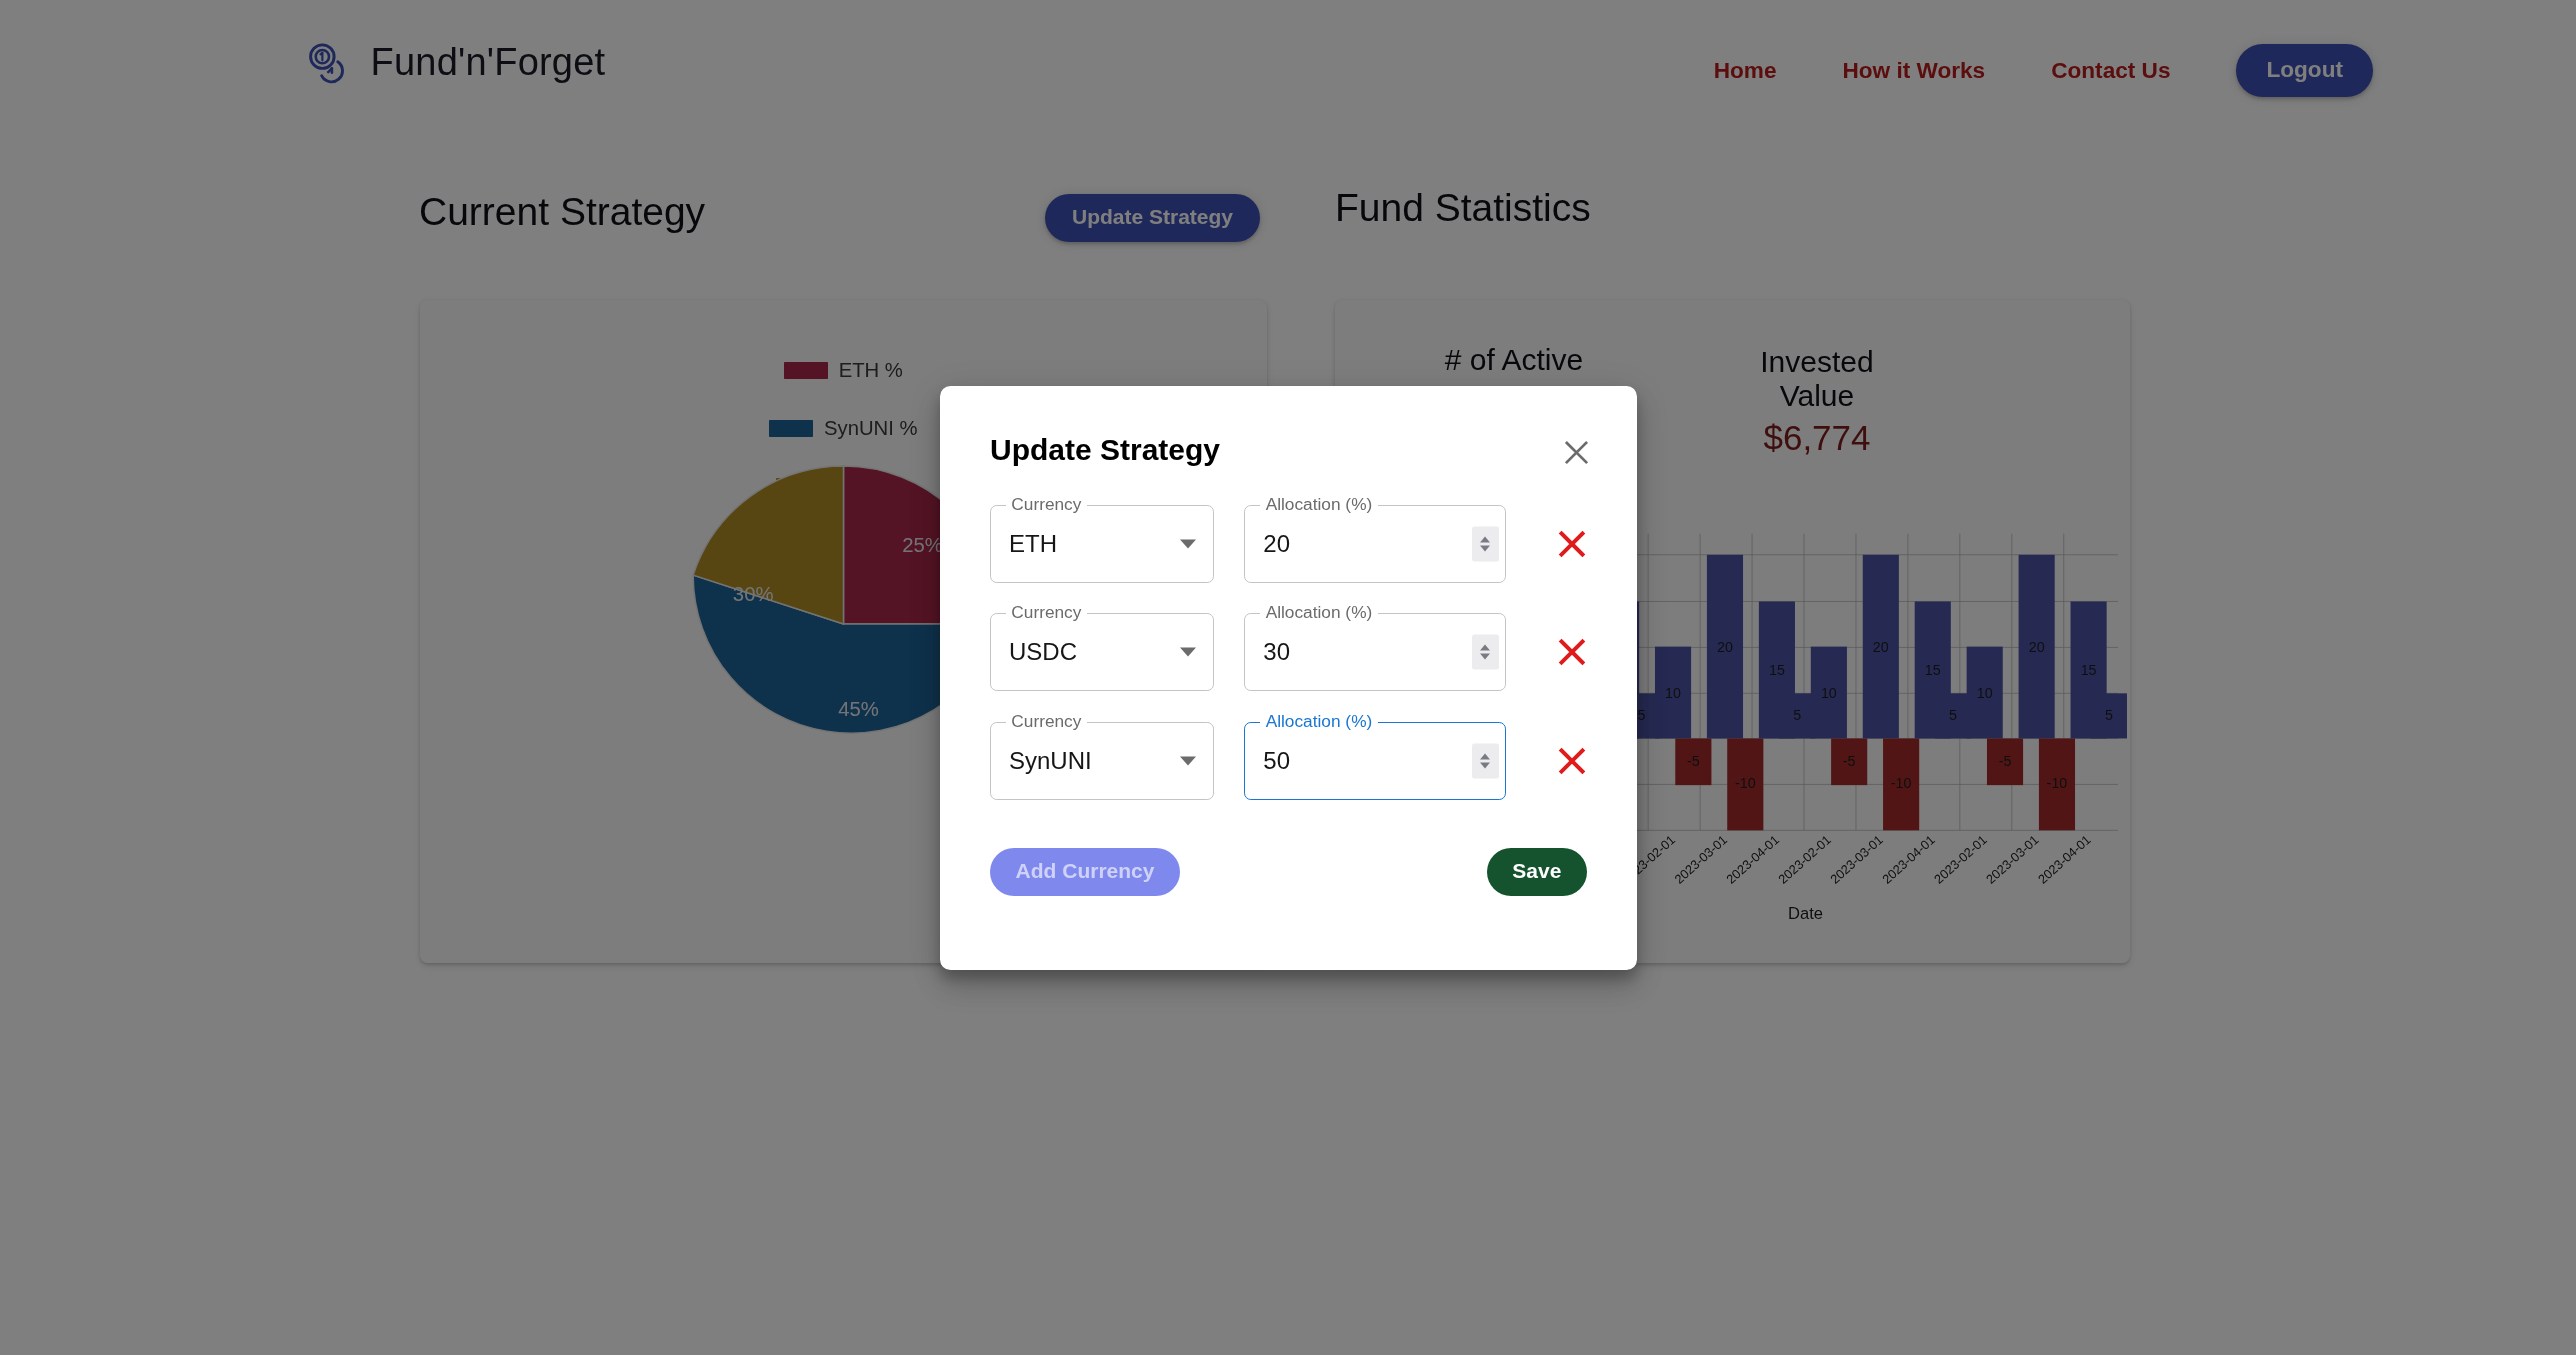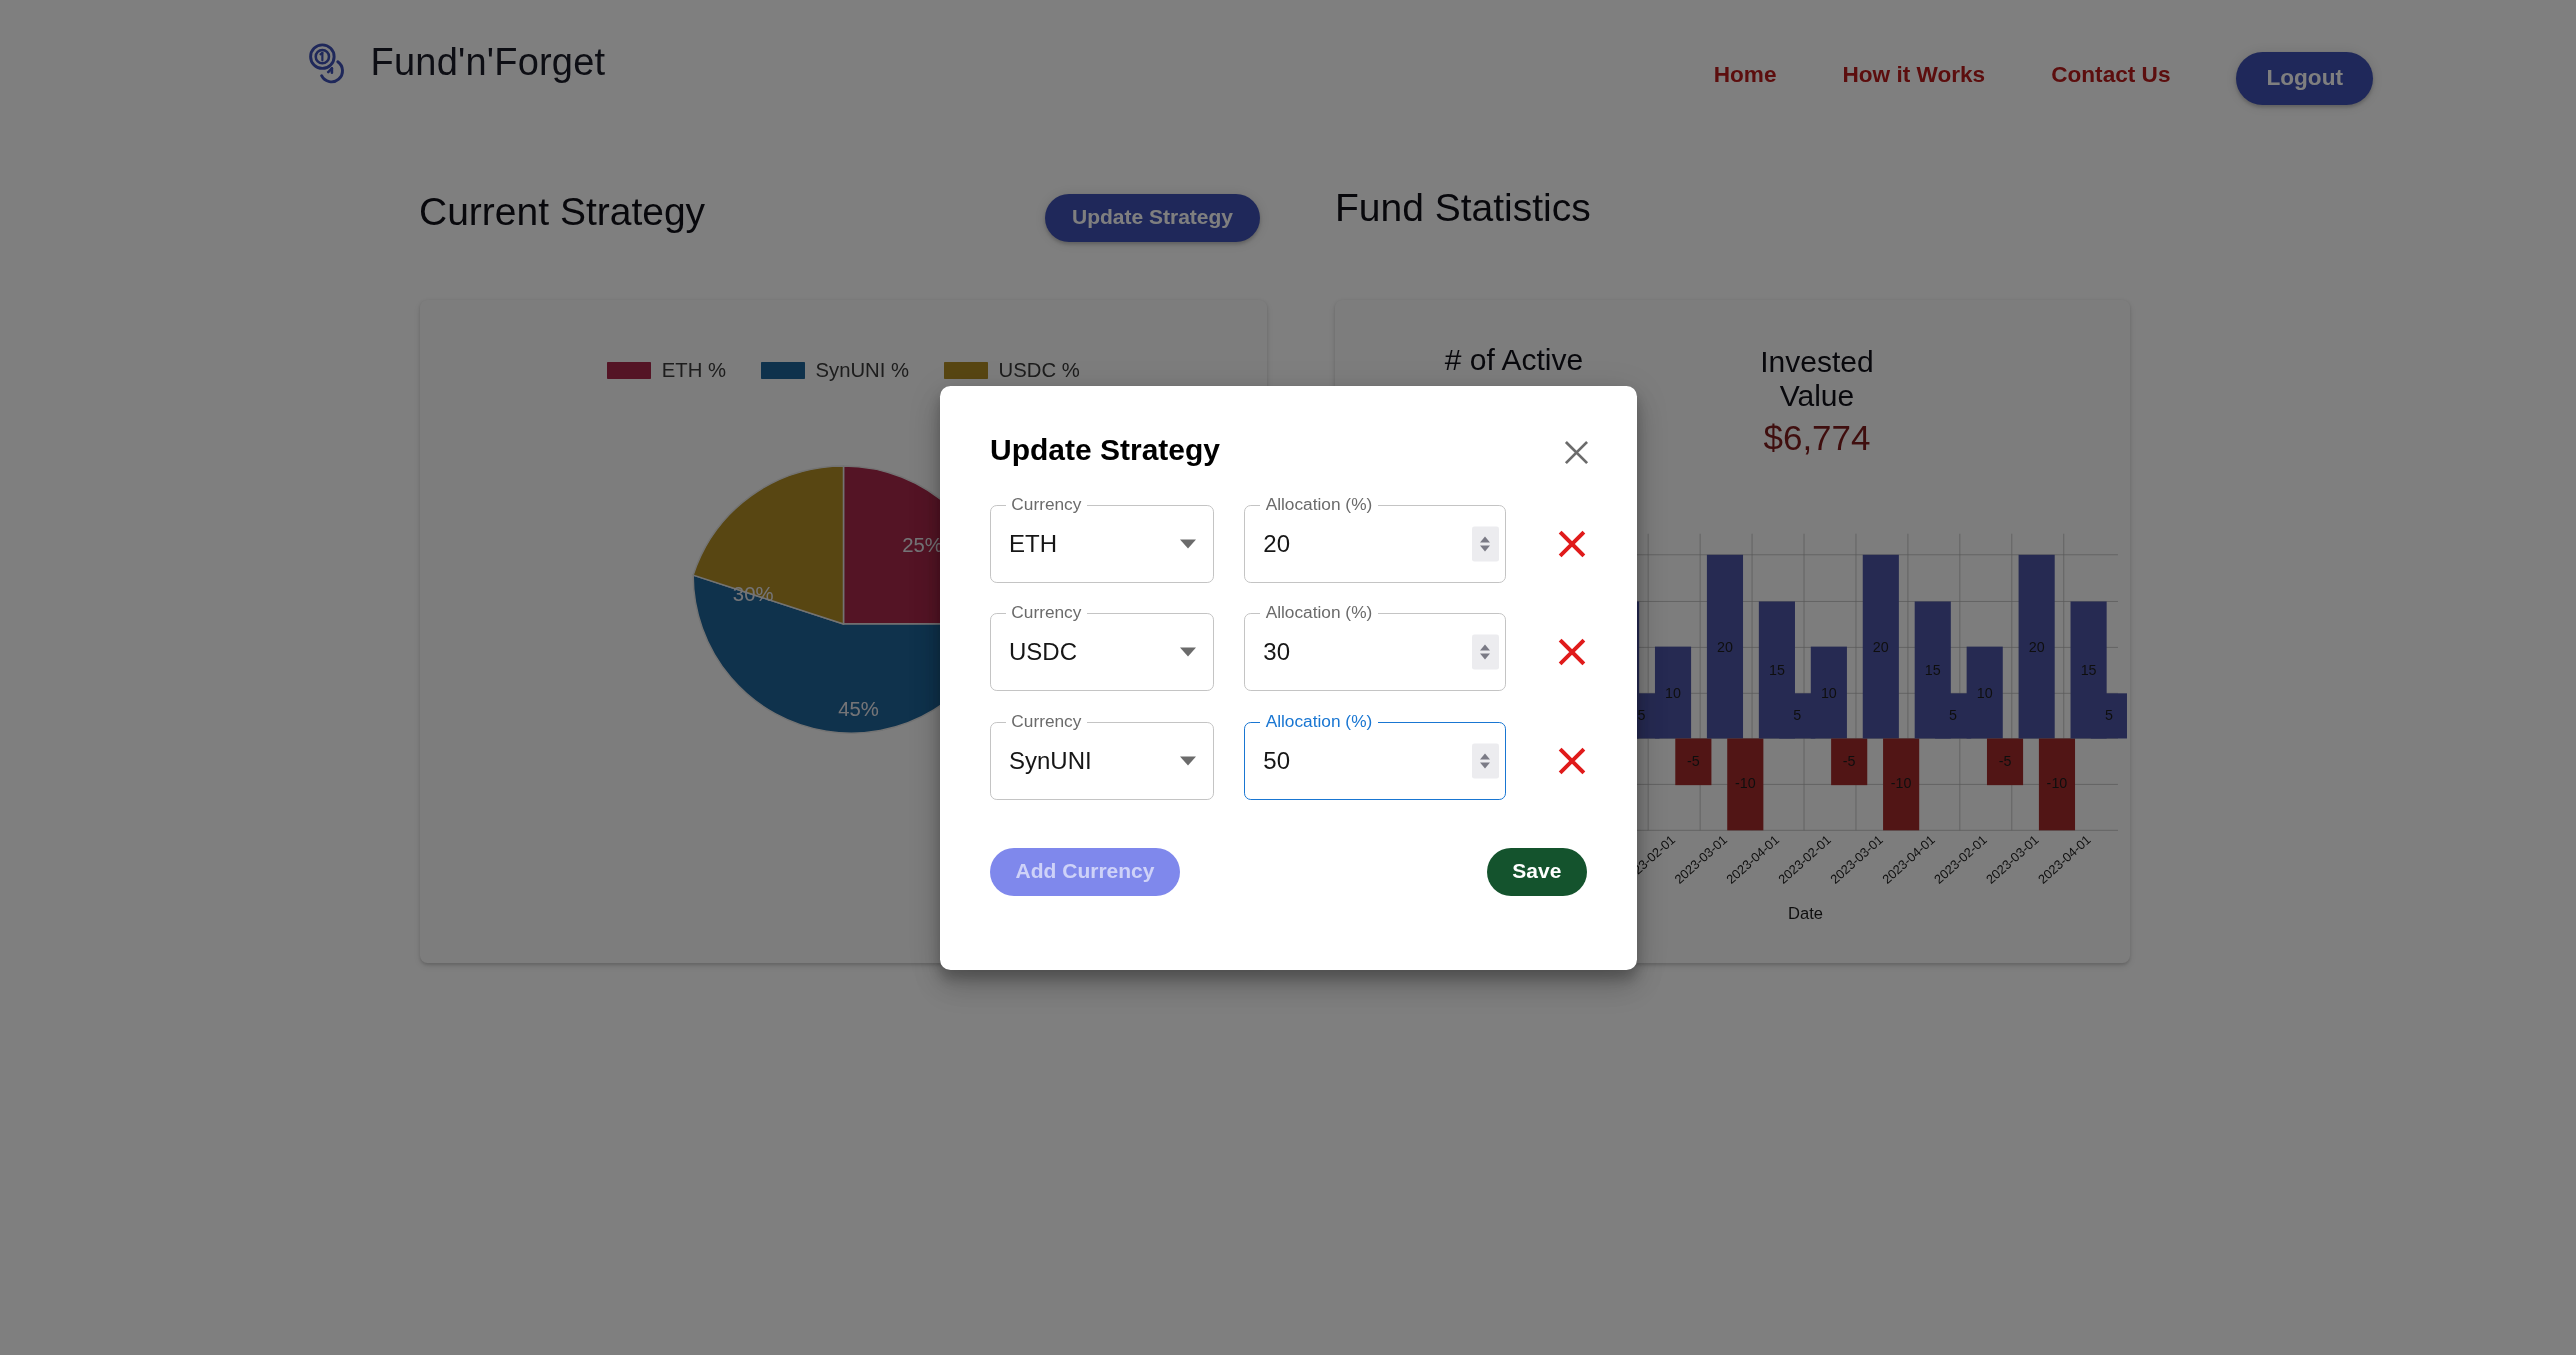--- a/index.html
+++ b/index.html
@@ -36,21 +36,20 @@
   .nav-link {
     font-size: 22.6px; font-weight: bold; color: #b91c1c;
     margin-right: 66px; white-space: nowrap; cursor: pointer;
   }
   .logout-btn {
     background: #3f51b5; color: #ffffff; border: none; border-radius: 752px;
     font-size: 22.6px; font-weight: bold; padding: 12.8px 30px 14.3px;
     font-family: "Liberation Sans", sans-serif; cursor: pointer;
     box-shadow: 0 2.3px 3.8px rgba(0,0,0,.2), 0 0.8px 13.6px rgba(0,0,0,.12);
     white-space: nowrap;
-    margin-top: 8px;
   }
 
   
   .heading-left {
     position: absolute; left: 419px; top: 190px;
     font-size: 39px; color: #101018; font-weight: 400; white-space: nowrap;
   }
   .update-strategy-btn {
     position: absolute; left: 1045px; top: 194px;
     background: #3f51b5; color: #ffffff; border: none; border-radius: 752px;
@@ -68,21 +67,21 @@
   .card {
     position: absolute; background: #fbfbfb; border-radius: 7.5px;
     box-shadow: 0 1.5px 3px rgba(0,0,0,.14), 0 3px 9px rgba(0,0,0,.10);
   }
   .card-strategy { left: 420px; top: 300px; width: 847px; height: 663px; }
   .card-stats    { left: 1335px; top: 300px; width: 795px; height: 663px; }
 
   
   .pie-legend {
     position: absolute; left: 0; top: 59px; width: 100%;
-    display: flex; justify-content: center; align-items: center; gap: 35px;
+    display: flex; justify-content: center; align-items: center; gap: 35px; flex-direction: column;
   }
   .legend-item { display: flex; align-items: center; gap: 10.5px; }
   .legend-swatch { width: 44px; height: 16.6px; display: block; border-radius: 0.8px; }
   .legend-label { font-size: 20.3px; color: #3a3a3a; white-space: nowrap; }
 
   .pie-wrap { position: absolute; left: 0; top: 83px; width: 100%; height: 542px; }
   .pie-svg { display: block; margin: 0 auto; }
   .pie-pct { font-size: 27px; fill: #e9e9ee; font-family: "Liberation Sans", sans-serif; }
 
   

